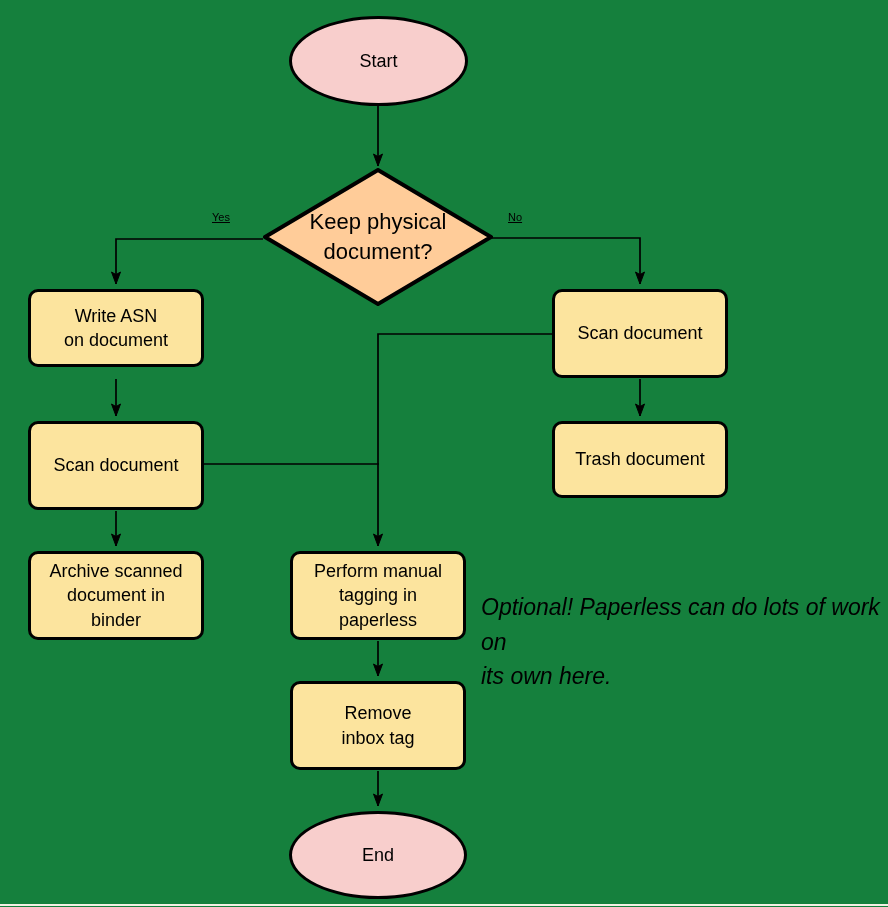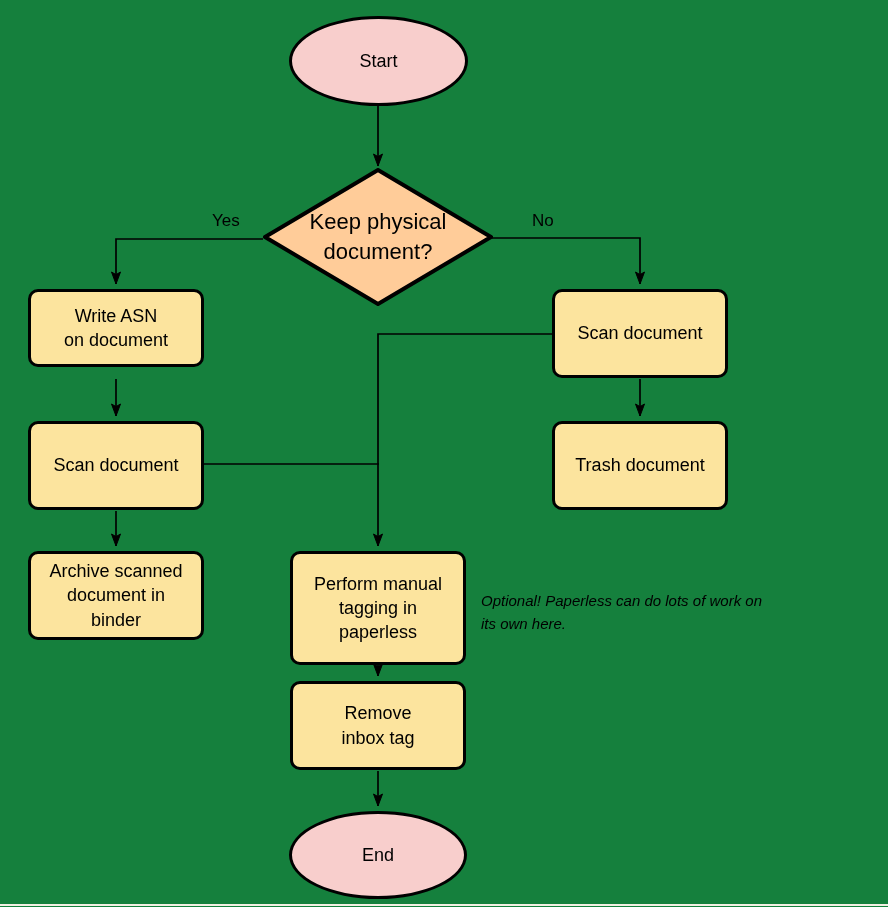--- a/index.html
+++ b/index.html
@@ -54,36 +54,37 @@
     text-align: center;
     font-size: 22px;
     line-height: 1.35;
     white-space: pre-line;
   }
   #node-start     { left: 289px; top: 16px;  width: 179px; height: 90px; }
   #node-write-asn { left: 28px;  top: 289px; width: 176px; height: 78px; }
   #node-scan-left { left: 28px;  top: 421px; width: 176px; height: 89px; }
   #node-archive   { left: 28px;  top: 551px; width: 176px; height: 89px; }
   #node-scan-right{ left: 552px; top: 289px; width: 176px; height: 89px; }
-  #node-trash     { left: 552px; top: 421px; width: 176px; height: 89px; }
-  #node-perform   { left: 290px; top: 551px; width: 176px; height: 114px; }
+  #node-trash     { left: 552px; top: 421px; width: 176px; height: 77px; }
+  #node-perform   { left: 290px; top: 551px; width: 176px; height: 89px; }
   #node-remove    { left: 290px; top: 681px; width: 176px; height: 89px; }
   #node-end       { left: 289px; top: 811px; width: 178px; height: 88px; }
   .edge-label {
     position: absolute;
-    font-size: 17px;
+    font-size: 11px;
+    text-decoration: underline;
   }
   #label-yes { left: 212px; top: 211px; }
-  #label-no  { left: 532px; top: 211px; }
+  #label-no  { left: 508px; top: 211px; }
   .annotation {
     position: absolute;
     left: 481px; top: 590px;
     width: 404px;
     font-style: italic;
-    font-size: 15px;
+    font-size: 23px;
     line-height: 1.5;
     white-space: pre-line;
   }
   .bottom-edge {
     position: absolute;
     left: 0; bottom: 1px;
     width: 888px; height: 2px;
     background: #f3f0e4;
   }
 </style>

